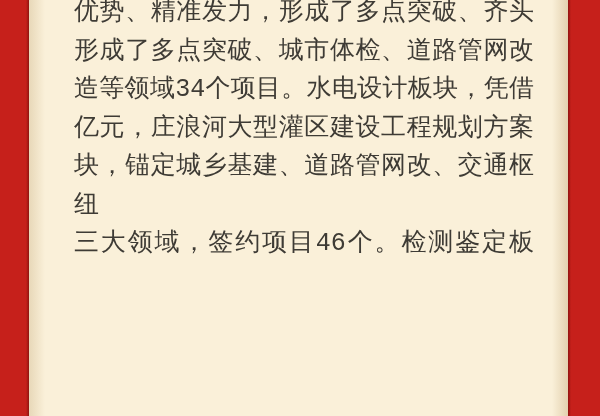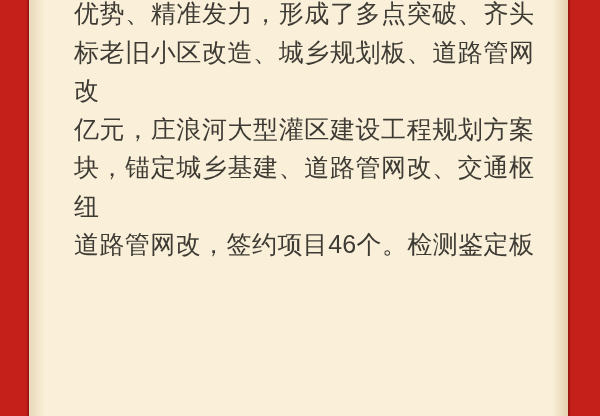--- a/index.html
+++ b/index.html
@@ -31,20 +31,21 @@
   }
 
   .content {
     position: absolute;
     left: 29px;
     top: 0;
     width: 539px;
     height: 416px;
     background: #faf0d9;
     overflow: hidden;
+    font-family: Liberation Mono, monospace;
   }
 
   .edge-shade {
     position: absolute;
     top: 0;
     height: 416px;
     width: 16px;
     pointer-events: none;
   }
   .edge-shade.left {
@@ -77,24 +78,25 @@
 </head>
 <body>
 
 <div class="screen">
 
   <div class="red-bar left"></div>
 
   <div class="content">
     <div class="text-block">
       <div class="line">优势、精准发力，形成了多点突破、齐头</div>
-      <div class="line">标老旧小区改造、城乡规划板、道路管网改</div>
+      <div class="line">形成了多点突破、城市体检、道路管网改</div>
+      <div class="line">造等领域34个项目。水电设计板块，凭借</div>
       <div class="line">亿元，庄浪河大型灌区建设工程规划方案</div>
       <div class="line">块，锚定城乡基建、道路管网改、交通枢纽</div>
-      <div class="line">道路管网改，签约项目46个。检测鉴定板</div>
+      <div class="line">三大领域，签约项目46个。检测鉴定板</div>
 
     </div>
     <div class="edge-shade left"></div>
     <div class="edge-shade right"></div>
   </div>
 
   <div class="red-bar right"></div>
 
 </div>
 

